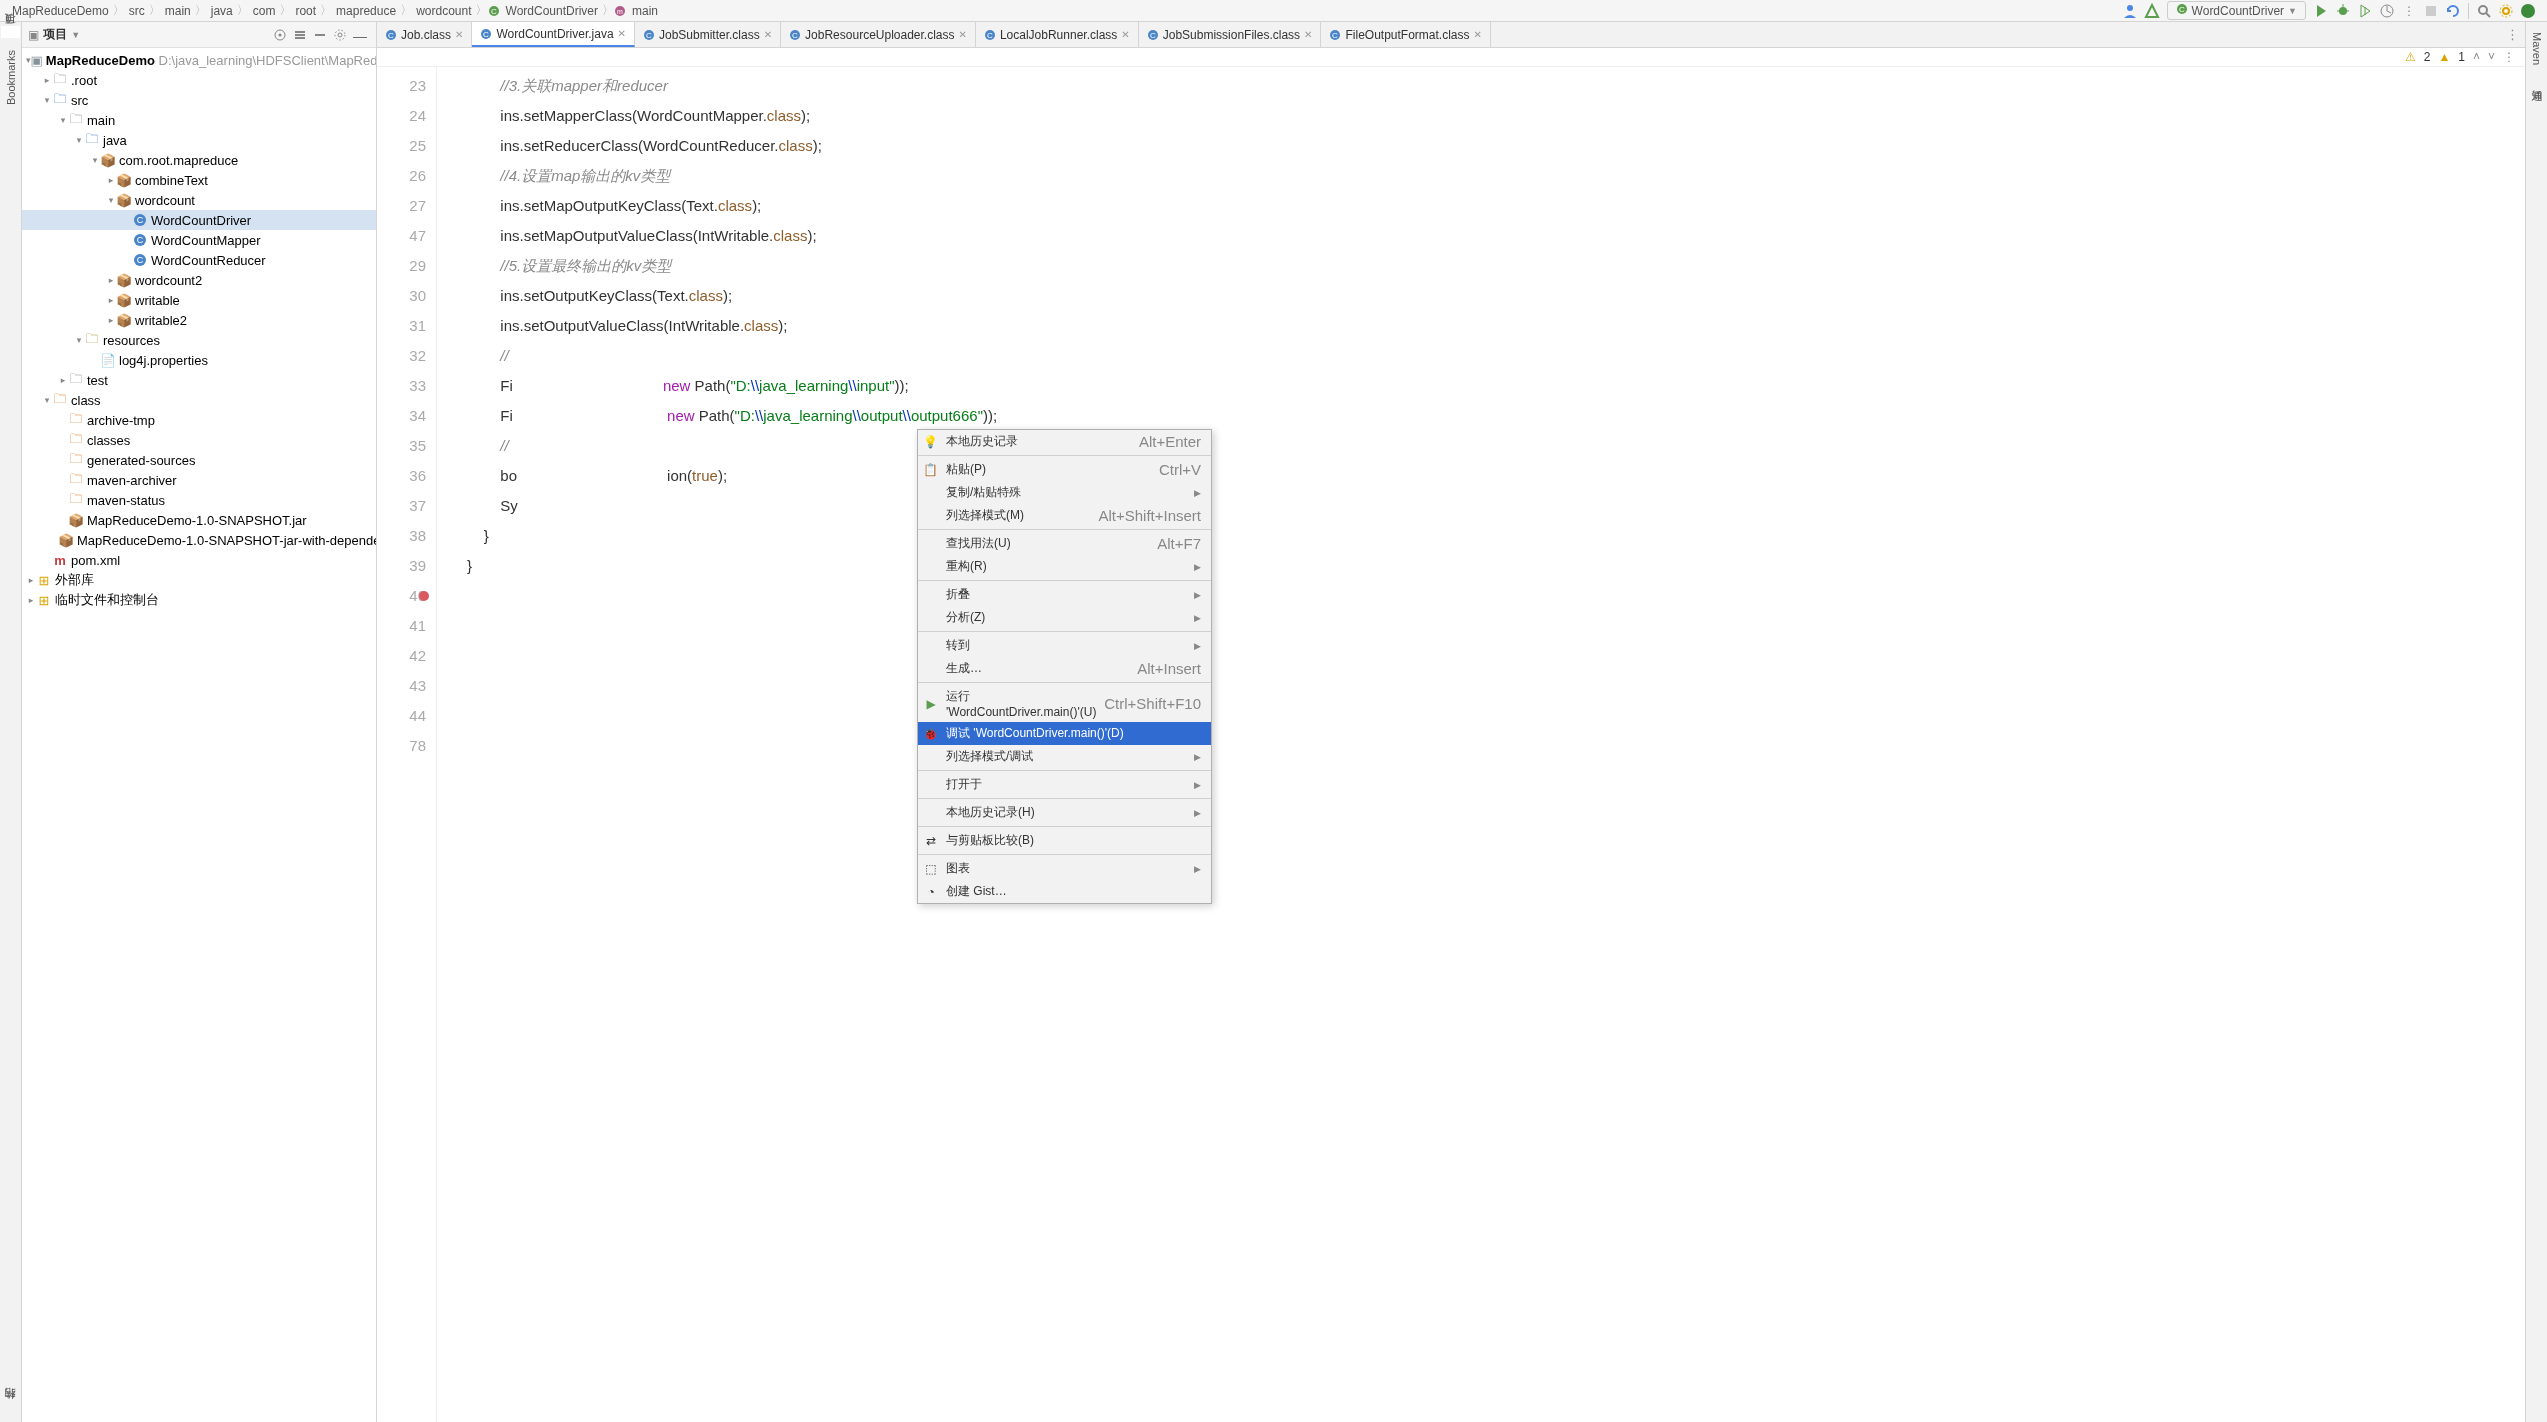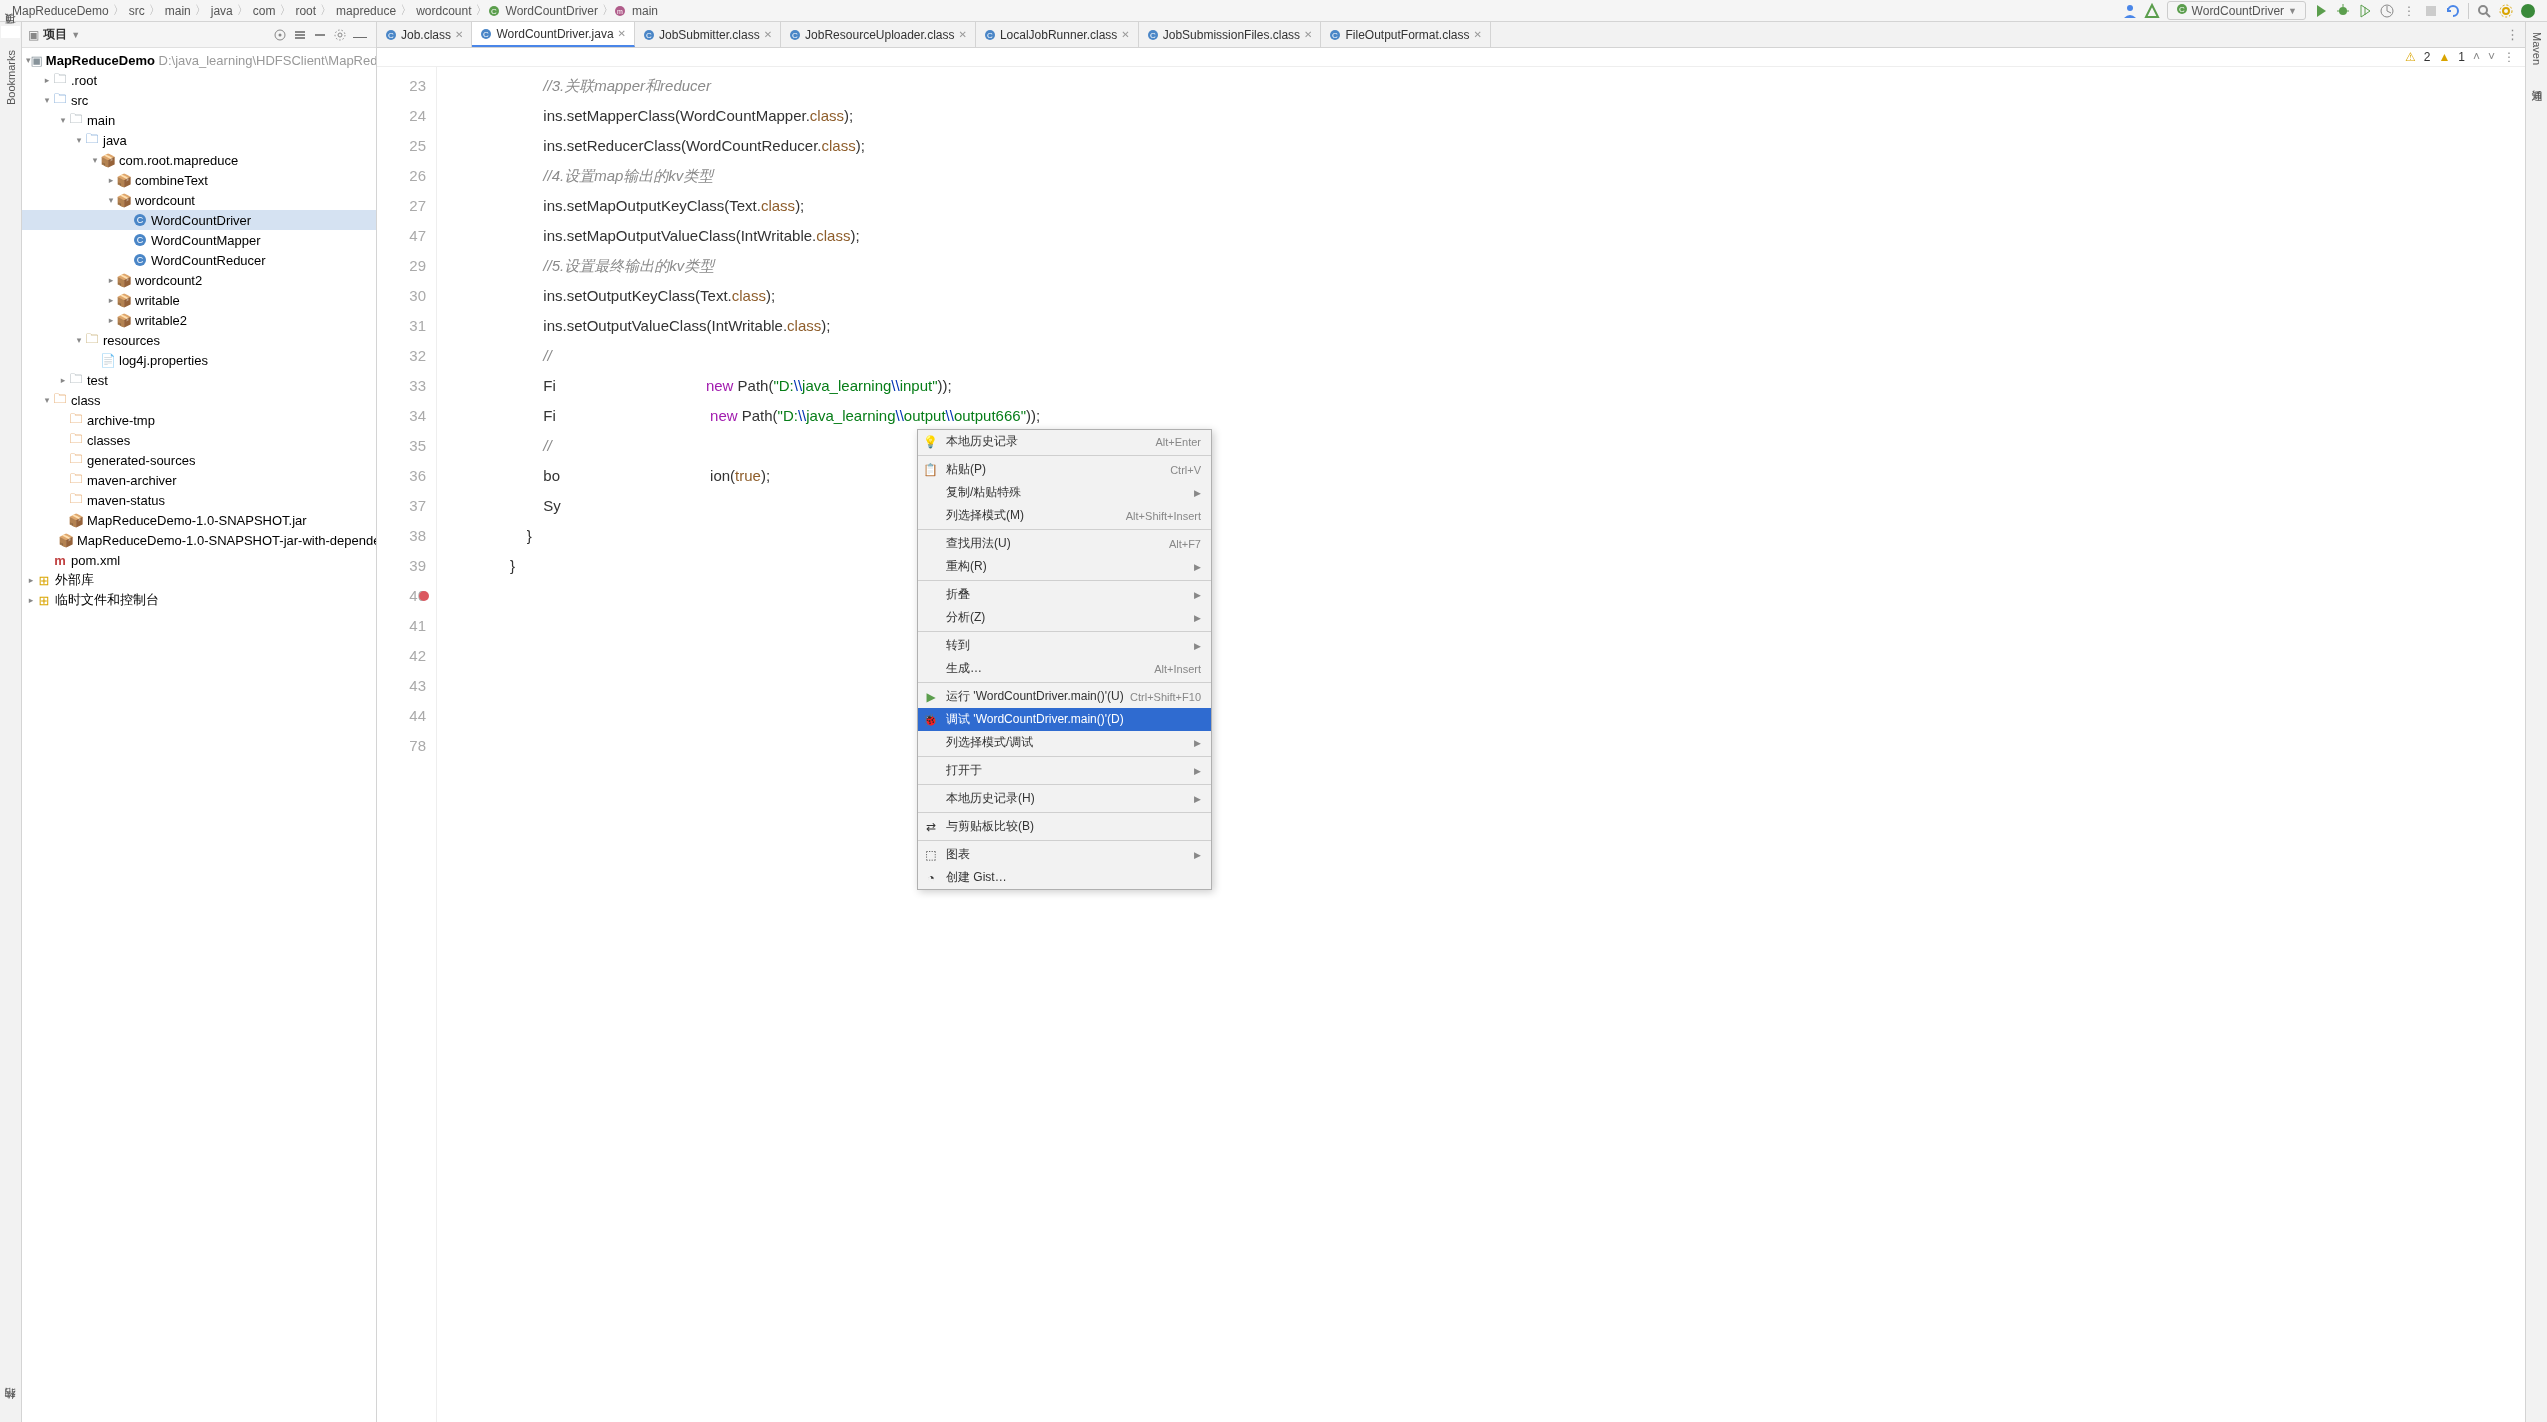--- a/index.html
+++ b/index.html
@@ -42,36 +42,36 @@
 .tabs { display: flex; background: #f2f2f2; border-bottom: 1px solid #d4d4d4; height: 26px; align-items: stretch; overflow: hidden; }
 .tab { display: flex; align-items: center; padding: 0 8px; border-right: 1px solid #d4d4d4; font-size: 12px; gap: 4px; cursor: pointer; }
 .tab.active { background: #fff; border-bottom: 2px solid #4a86e8; }
 .tab .tab-ic { width: 12px; height: 12px; display:inline-flex; align-items:center; justify-content:center;}
 .tab .close { color: #999; font-size: 10px; }
 .tabs .tabextra { margin-left:auto; display:flex; align-items:center; padding: 0 6px; gap:6px; color:#888;}
 
 .status-row { display:flex; justify-content:flex-end; align-items:center; padding: 2px 10px; font-size:12px; gap:8px; border-bottom:1px solid #eee;}
 .status-row .warn { color:#d9a400; }
 
-.code-wrap { flex: 1; display: flex; overflow: hidden; position: relative; gap: 43px; }
+.code-wrap { flex: 1; display: flex; overflow: hidden; position: relative; }
 .gut { width: 60px; background: #fff; border-right: 1px solid #eee; text-align: right; padding: 4px 10px 0 0; color: #aaa; font-family: "JetBrains Mono", Menlo, Consolas, monospace; font-size: 15px; line-height: 30px; position:relative;}
 .gut .bp { position:absolute; left: 42px; width:10px; height:10px; border-radius:50%; background:#db5860; }
 .code { flex: 1; padding: 4px 0 0 30px; font-family: "JetBrains Mono", Menlo, Consolas, monospace; font-size: 15px; line-height: 30px; white-space: pre; overflow: auto; }
 .cm { color: #8a8a8a; font-style: italic; }
 .kw { color: #a21caf; }
 .cls { color: #8e5d2a; }
 .str { color: #067d17; }
 .bool { color: #8e5d2a; }
 .esc { color: #0033b3; }
 
 .ctx-menu { position: absolute; left: 540px; top: 362px; width: 295px; background: #f2f2f2; border: 1px solid #b0b0b0; box-shadow: 2px 2px 8px rgba(0,0,0,.2); font-size: 12px; z-index: 100; }
 .ctx-menu .mi { display: flex; align-items: center; padding: 3px 10px 3px 28px; position: relative; cursor: pointer; }
 .ctx-menu .mi.sel { background: #2f6bd0; color: #fff; }
 .ctx-menu .mi .mic { position: absolute; left: 6px; width: 14px; height: 14px; display:inline-flex; align-items:center; justify-content:center;}
-.ctx-menu .mi .sc { margin-left: auto; color: #888; font-size: 11px; }
+.ctx-menu .mi .sc { margin-left: auto; color: #888; font-size: 15px; }
 .ctx-menu .mi .sub { margin-left: auto; color: #888; font-size: 9px; }
 .ctx-menu .sep { height: 1px; background: #cfcfcf; margin: 2px 0; }
 </style>
 </head>
 <body>
 
 <div class="breadcrumb">
   <span class="crumb">MapReduceDemo</span>
     <span class="sep">〉</span>
   <span class="crumb">src</span>

